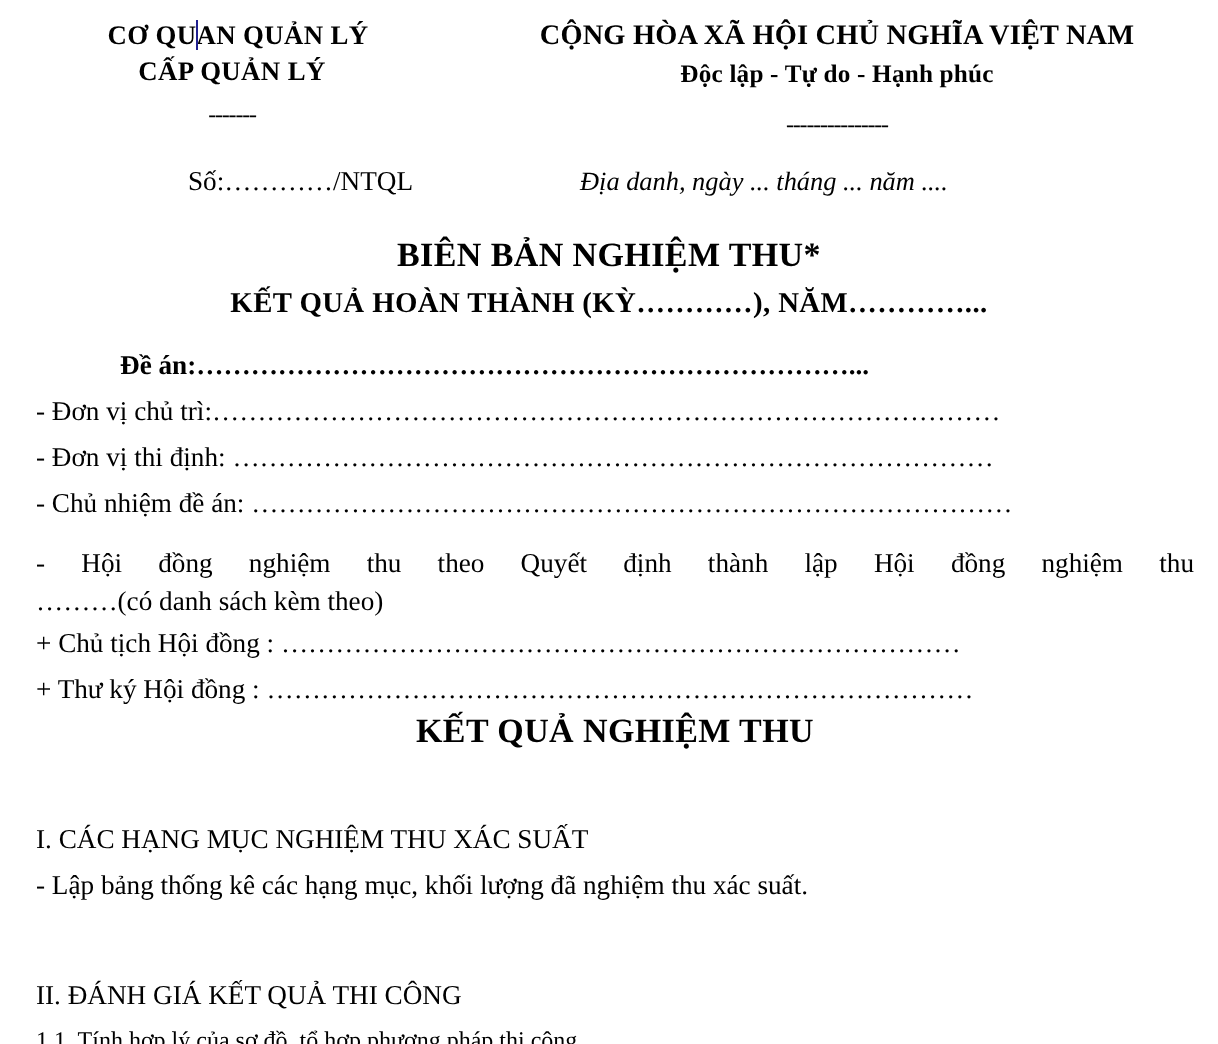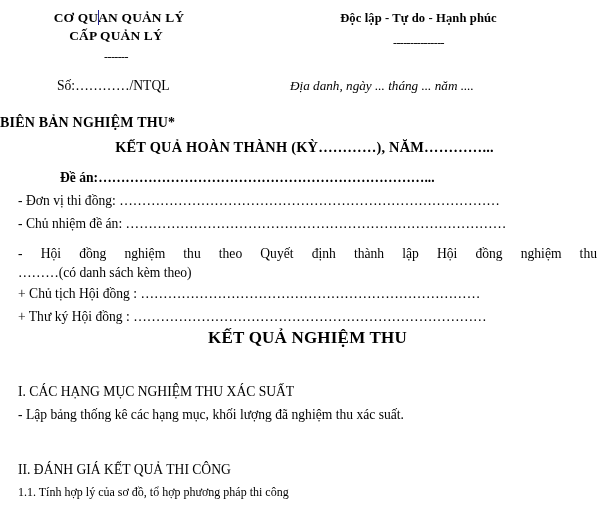--- a/index.html
+++ b/index.html
@@ -89,39 +89,40 @@
   
   .meta-row {
     display: flex;
     flex-direction: row;
     align-items: baseline;
     margin-top: 12px;
   }
   .meta-left {
     width: 290px;
     flex: 0 0 290px;
-    padding-left: 57px;
+    padding-left: 94px;
     box-sizing: border-box;
     font-size: 13.6px;
     line-height: 20px;
     white-space: nowrap;
   }
   .meta-right {
     flex: 1 1 auto;
     font-style: italic;
     font-size: 13.2px;
     line-height: 20px;
     white-space: nowrap;
     text-align: left;
   }
 
   
   .title-main {
-    font-weight: bold;
-    font-size: 14px;
+    text-align: center;
+    font-weight: bold;
+    font-size: 17px;
     line-height: 20px;
     margin-top: 17px;
     letter-spacing: 0.2px;
   }
   .title-sub {
     text-align: center;
     font-weight: bold;
     font-size: 14.4px;
     line-height: 20px;
     margin-top: 4px;
@@ -186,38 +187,40 @@
   <div class="doc-header">
 
     <div class="header-left">
       <div class="caret"></div>
       <div class="org-line l1">CƠ QUAN QUẢN LÝ</div>
       <div class="org-line">CẤP QUẢN LÝ</div>
       <div class="rule-short">-------</div>
     </div>
 
     <div class="header-right">
+      <div class="nation-line">CỘNG HÒA XÃ HỘI CHỦ NGHĨA VIỆT NAM</div>
       <div class="motto-line">Độc lập - Tự do - Hạnh phúc</div>
       <div class="rule-long">---------------</div>
     </div>
 
   </div>
 
   <div class="meta-row">
     <div class="meta-left">Số:…………/NTQL</div>
     <div class="meta-right">Địa danh, ngày ... tháng ... năm ....</div>
   </div>
 
   <div class="title-main">BIÊN BẢN NGHIỆM THU*</div>
   <div class="title-sub">KẾT QUẢ HOÀN THÀNH (KỲ…………), NĂM…………...</div>
 
   <div class="body-block">
 
     <div class="field-line indent">Đề án:………………………………………………………………...</div>
-    <div class="field-line">- Đơn vị thi đồng: …………………………………………………………………………</div>
+    <div class="field-line">- Đơn vị chủ trì:……………………………………………………………………………</div>
+    <div class="field-line">- Đơn vị thi định: …………………………………………………………………………</div>
     <div class="field-line">- Chủ nhiệm đề án: …………………………………………………………………………</div>
 
     <div class="para-justify">
       <span class="jline j">- Hội đồng nghiệm thu theo Quyết định thành lập Hội đồng nghiệm thu</span>
       <span class="jline">………(có danh sách kèm theo)</span>
     </div>
 
     <div class="field-line">+ Chủ tịch Hội đồng : …………………………………………………………………</div>
     <div class="field-line">+ Thư ký Hội đồng : ……………………………………………………………………</div>
 

